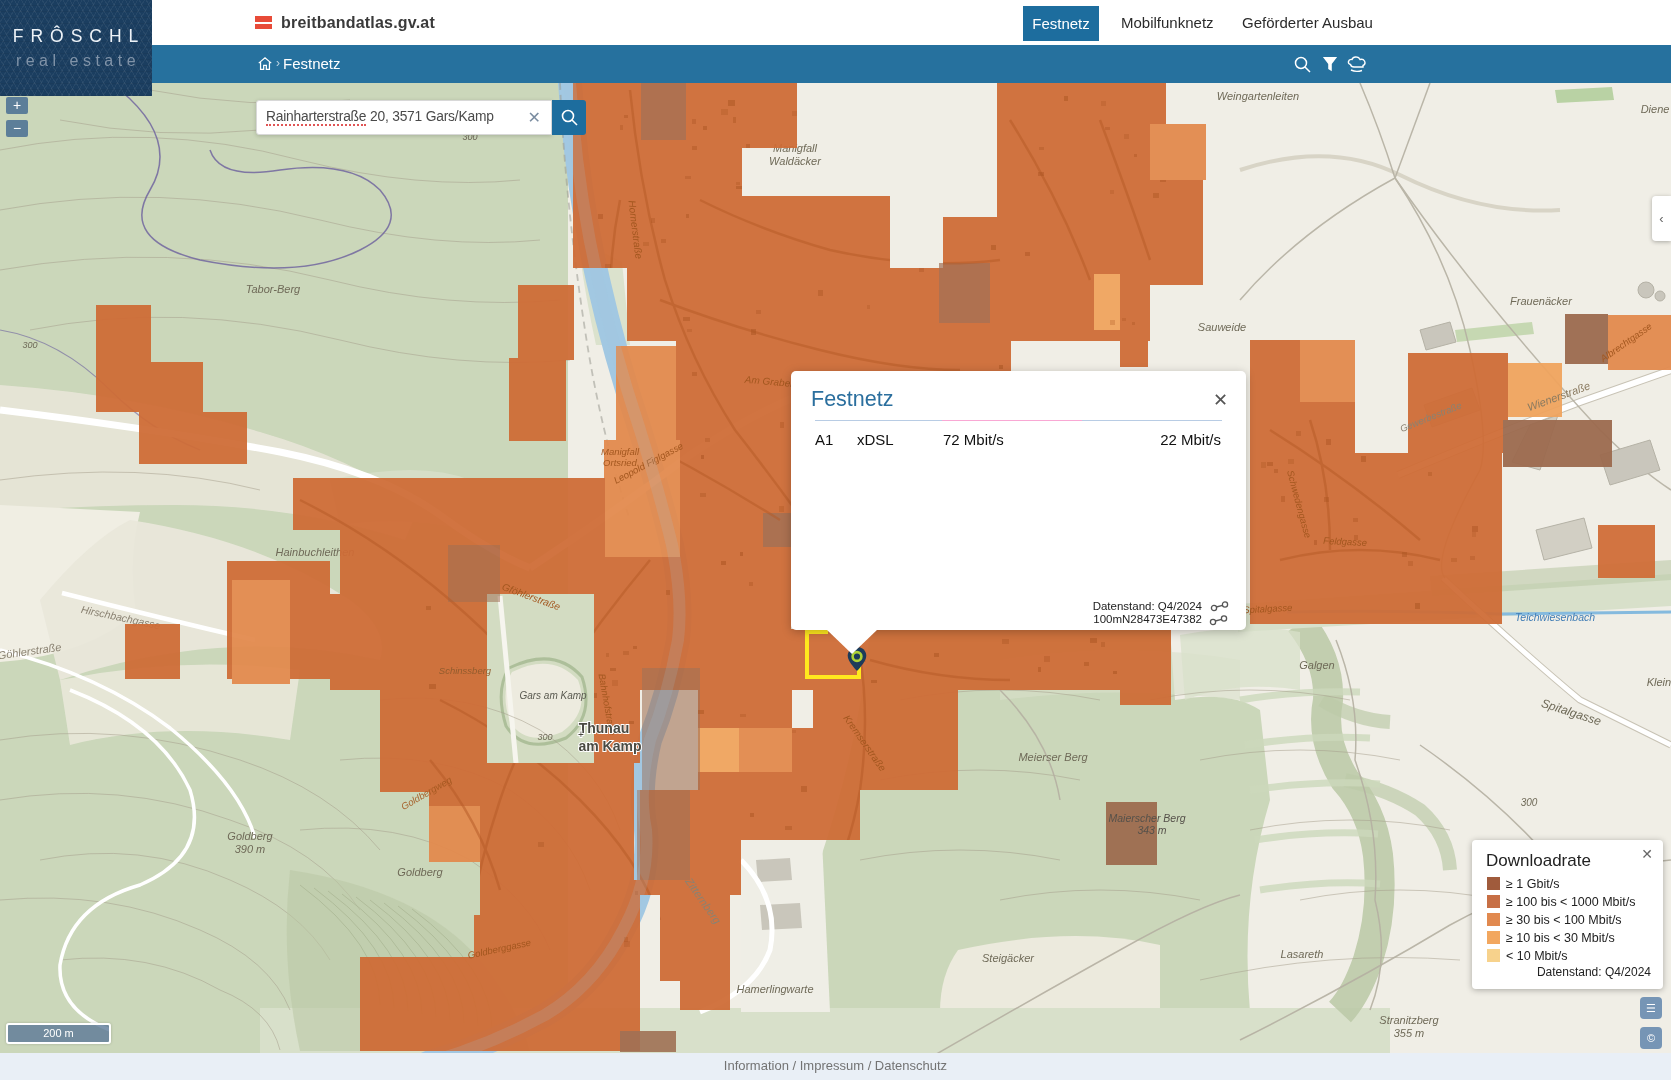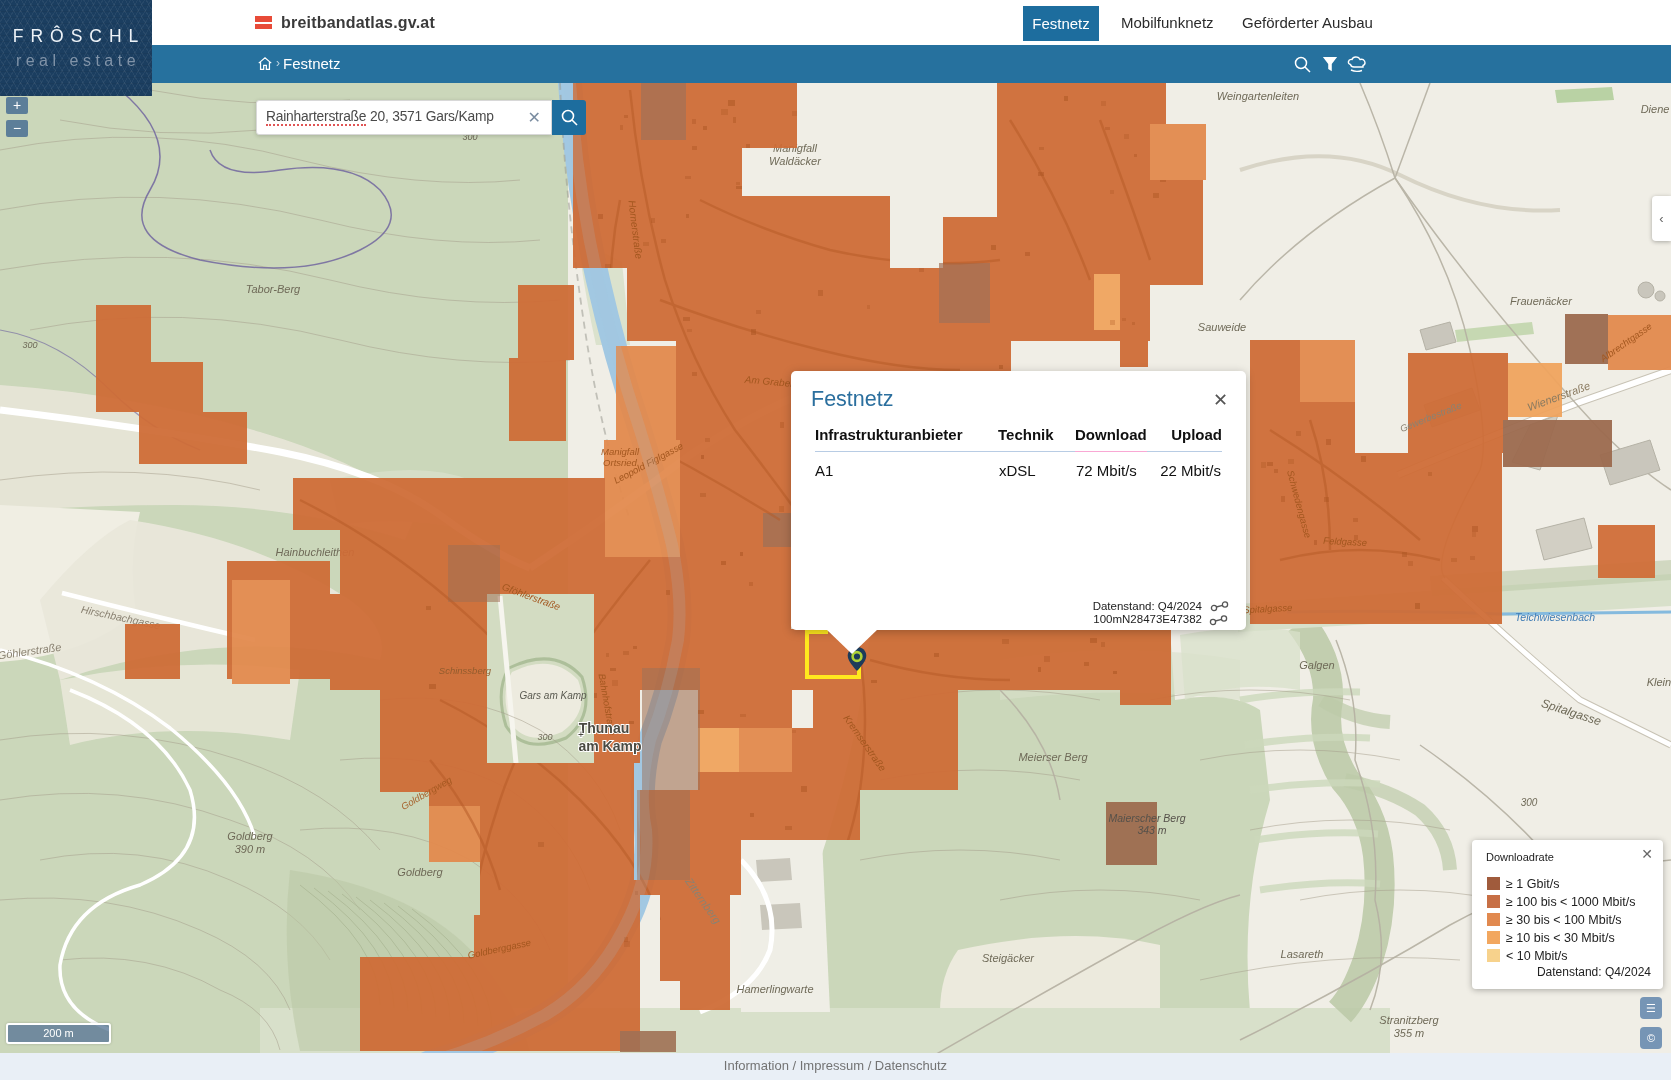--- a/index.html
+++ b/index.html
@@ -40,21 +40,21 @@
 #popup .ptr{position:absolute;left:35px;top:258px;width:0;height:0;
  border-left:26px solid transparent;border-right:26px solid transparent;border-top:25px solid #fff}
 #popup h1{margin:0;position:absolute;left:20px;top:16px;font-size:21.5px;font-weight:normal;color:#2b6f9e}
 #popup .close{position:absolute;right:18px;top:18px;color:#555;font-size:18px}
 #ptable{position:absolute;left:24px;top:49px;width:407px;font-size:15px;color:#111}
 #ptable td{white-space:nowrap}
 #pfoot{position:absolute;right:44px;bottom:4px;font-size:11.5px;color:#222;text-align:right;line-height:13px}
 
 #legend{position:absolute;left:1472px;top:840px;width:191px;height:149px;background:#fff;
  border-radius:4px;box-shadow:0 1px 6px rgba(0,0,0,0.3);z-index:16;font-size:12.5px;color:#222}
-#legend h2{margin:0;position:absolute;left:14px;top:11px;font-size:11px;font-weight:normal;color:#222}
+#legend h2{margin:0;position:absolute;left:14px;top:11px;font-size:17px;font-weight:normal;color:#222}
 #legend .close{position:absolute;right:10px;top:6px;color:#666;font-size:14px}
 .litem{position:absolute;left:15px;height:13px;line-height:13px}
 .litem .sw{display:inline-block;width:13px;height:13px;vertical-align:-2px;margin-right:6px}
 #ldat{position:absolute;right:12px;top:125px;font-size:12px;color:#222}
 
 #footer{position:absolute;left:0;top:1053px;width:1671px;height:27px;background:#e9eff6;z-index:20;
  text-align:center;font-size:13px;color:#737373;line-height:26px}
 #scale{position:absolute;left:6px;top:1023px;width:101px;height:17px;background:rgba(88,118,150,0.78);
  border:2px solid #fff;z-index:15;color:#fff;font-size:11px;text-align:center;line-height:17px;border-radius:3px;box-shadow:0 0 3px rgba(0,0,0,0.2)}
 .mapbtn{position:absolute;left:1640px;width:22px;height:22px;background:#7695b5;border-radius:4px;z-index:15;
@@ -597,26 +597,20 @@
 <div class="zbtn" style="top:120px">−</div>
 <div id="collapse">‹</div>
 
 <div id="popup">
   <div class="ptr"></div>
   <h1>Festnetz</h1>
   <div class="close">✕</div>
   <div id="ptable">
 <table style="width:407px;border-collapse:collapse;font-size:15px">
 <tbody>
-          <tr style="font-weight:bold">
- <td style="width:183px;padding:6px 0 8px 0">Infrastrukturanbieter</td>
- <td style="width:77px;padding:6px 0 8px 0">Technik</td>
- <td style="width:64px;padding:6px 0 8px 0;text-align:right">Download</td>
- <td style="padding:6px 0 8px 0;text-align:right">Upload</td>
-          </tr>
 <tr>
             <td style="border-top:1px solid #b8cce4;padding:10px 0">A1</td>
  <td style="border-top:1px solid #b8cce4">xDSL</td>
  <td style="border-top:1px solid #f9a8d4;text-align:left">72 Mbit/s</td>
  <td style="border-top:1px solid #b8cce4;text-align:right">22 Mbit/s</td>
           </tr>
 </tbody>
       </table>
     </div>
   <div id="pfoot">Datenstand: Q4/2024<br>100mN28473E47382</div>

